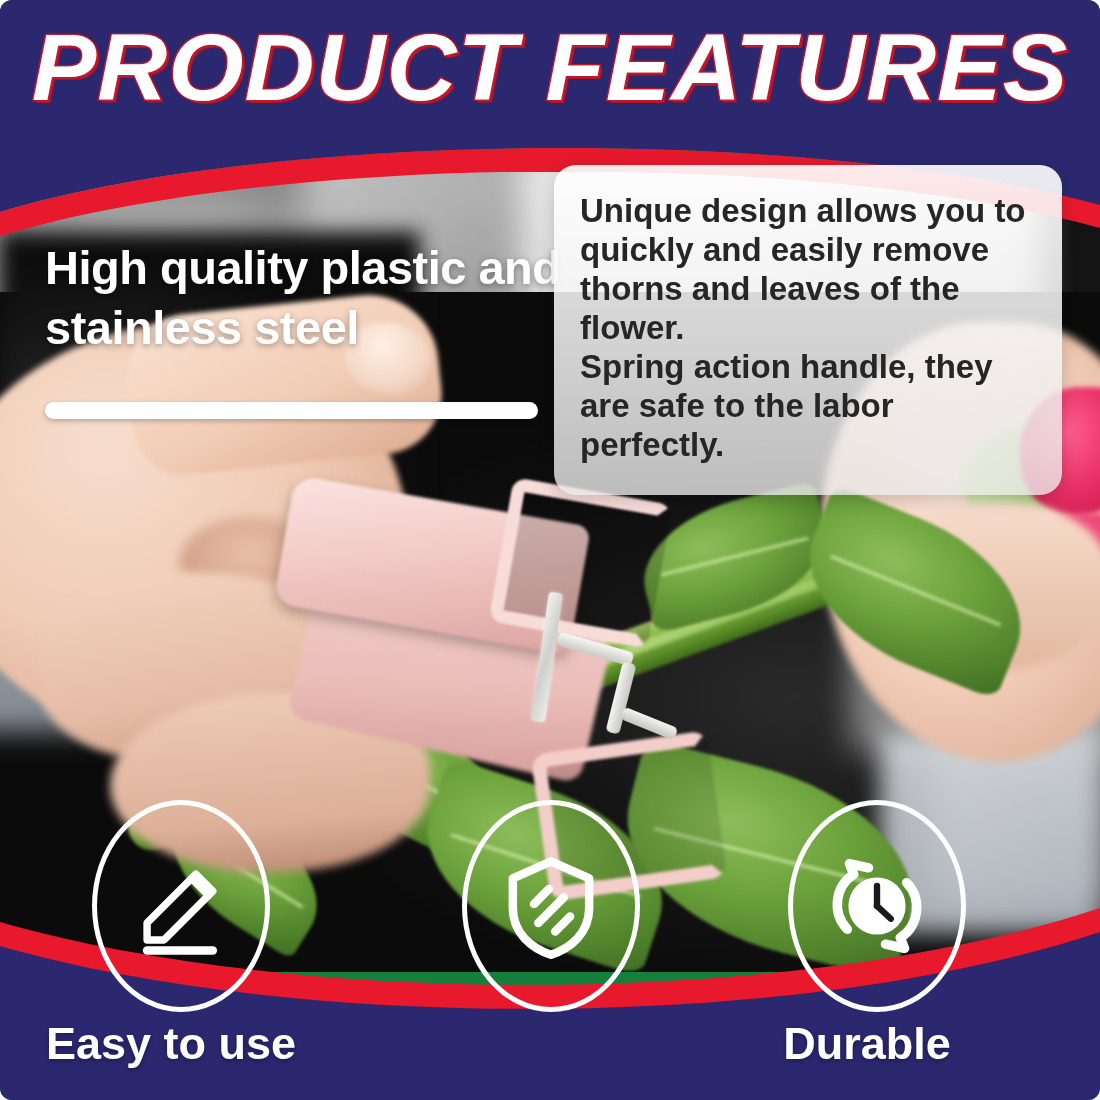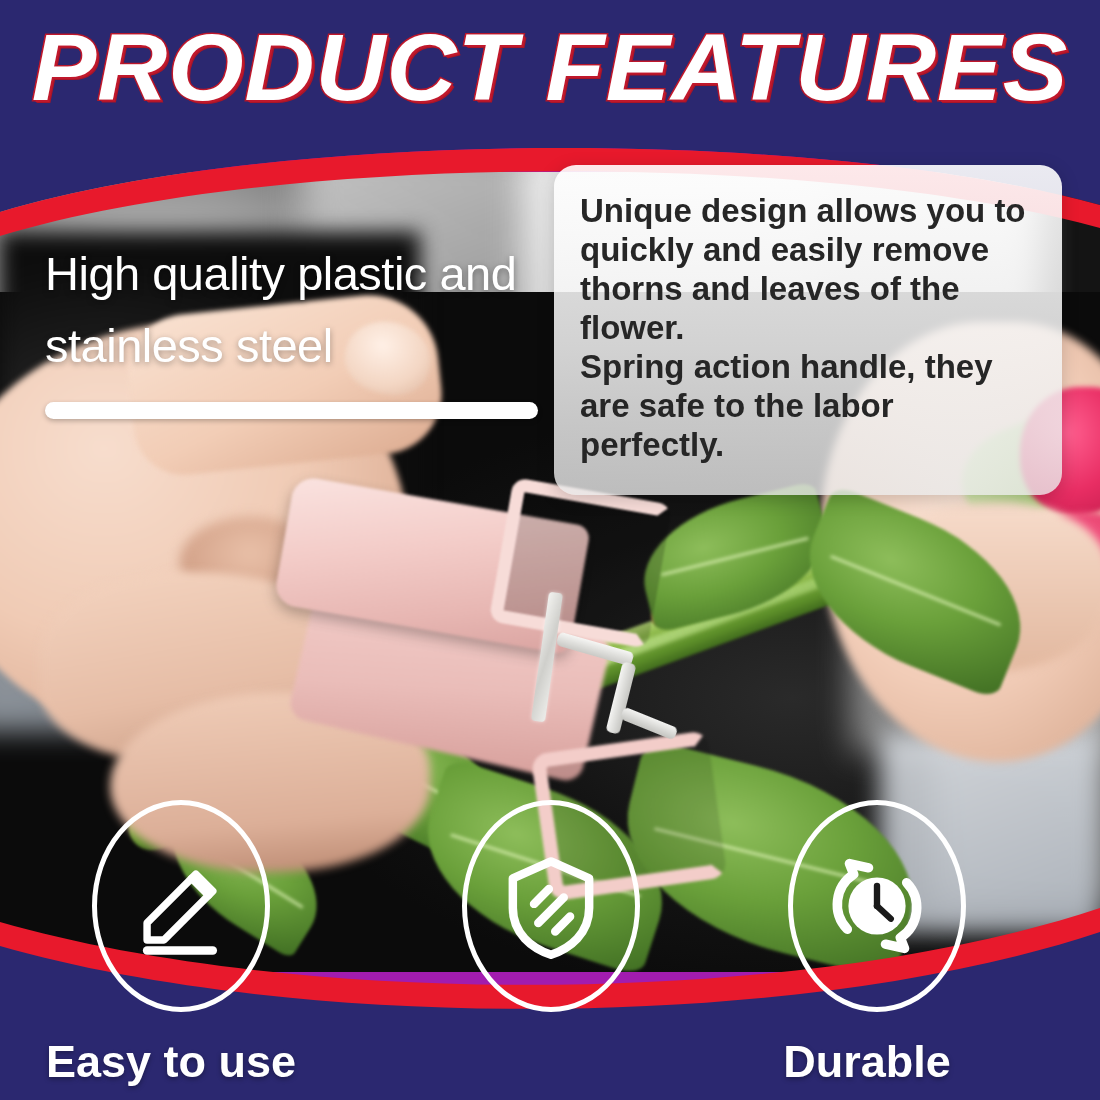--- a/index.html
+++ b/index.html
@@ -5,22 +5,23 @@
   html, body {
     margin: 0;
     padding: 0;
     background: #ffffff;
   }
   #poster {
     position: relative;
     width: 1100px;
     height: 1100px;
     overflow: hidden;
-    background: #a21caf;
+    background: #15803d;
     font-family: "Liberation Sans", sans-serif;
+    border-radius: 12px;
   }
 
   
   .title-band {
     position: absolute;
     left: 0; top: 0;
     width: 1100px;
     height: 190px;
     z-index: 6;
     pointer-events: none;
@@ -365,22 +366,22 @@
     pointer-events: none;
   }
 
   
   .headline {
     position: absolute;
     left: 45px; top: 238px;
     width: 520px;
     z-index: 5;
     font-size: 47px;
-    line-height: 72px;
-    font-weight: normal;
+    line-height: 60px;
+    font-weight: bold;
     color: #ffffff;
     letter-spacing: -0.5px;
     text-shadow: 0 2px 6px rgba(0,0,0,.35);
   }
   .headline-rule {
     position: absolute;
     left: 45px; top: 402px;
     width: 493px; height: 17px;
     background: #ffffff;
     border-radius: 9px;
@@ -431,21 +432,21 @@
     border-radius: 50%;
     box-sizing: border-box;
   }
   .badge .glyph {
     position: absolute;
     left: 50%; top: 50%;
     transform: translate(-50%, -50%);
     width: 106px; height: 106px;
   }
   .badge .caption {
-    margin-top: 24px;
+    margin-top: 6px;
     font-size: 45px;
     line-height: 52px;
     font-weight: bold;
     color: #ffffff;
     white-space: nowrap;
     text-shadow: 0 2px 5px rgba(0,0,0,.35);
   }
   #badge-easy   { left: 92px;  top: 800px; }
   #badge-easy   .caption { margin-left: -46px; }
   #badge-quality{ left: 462px; top: 800px; }

